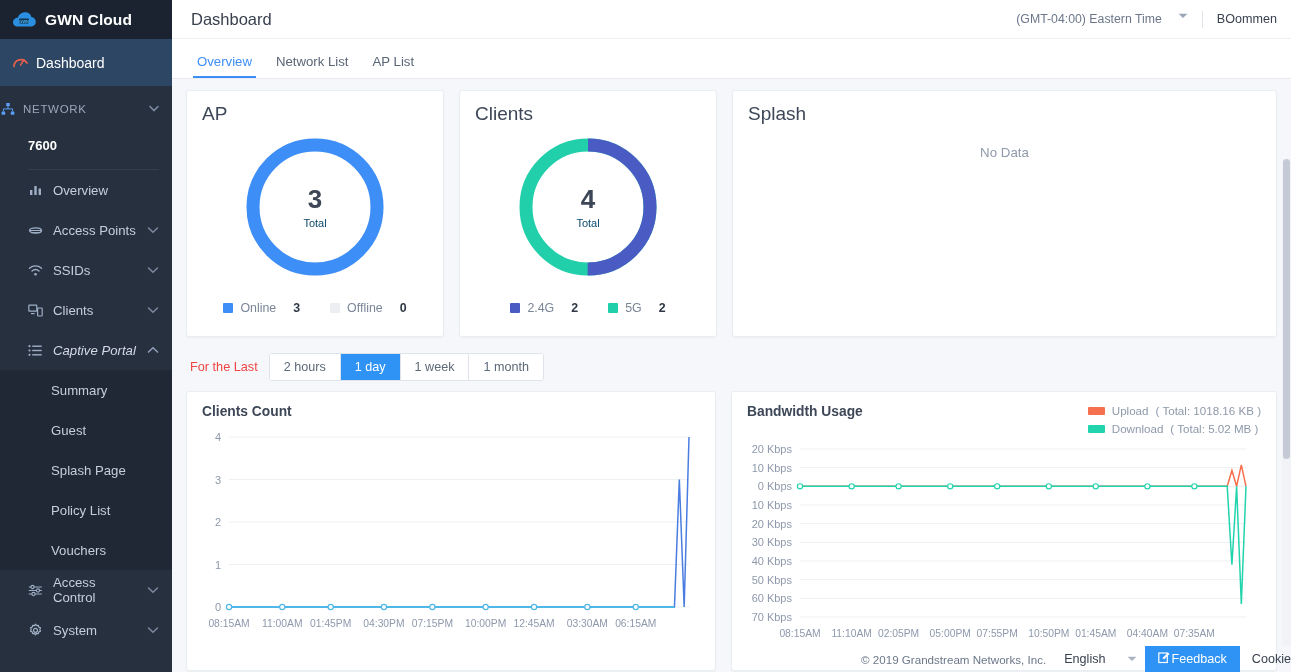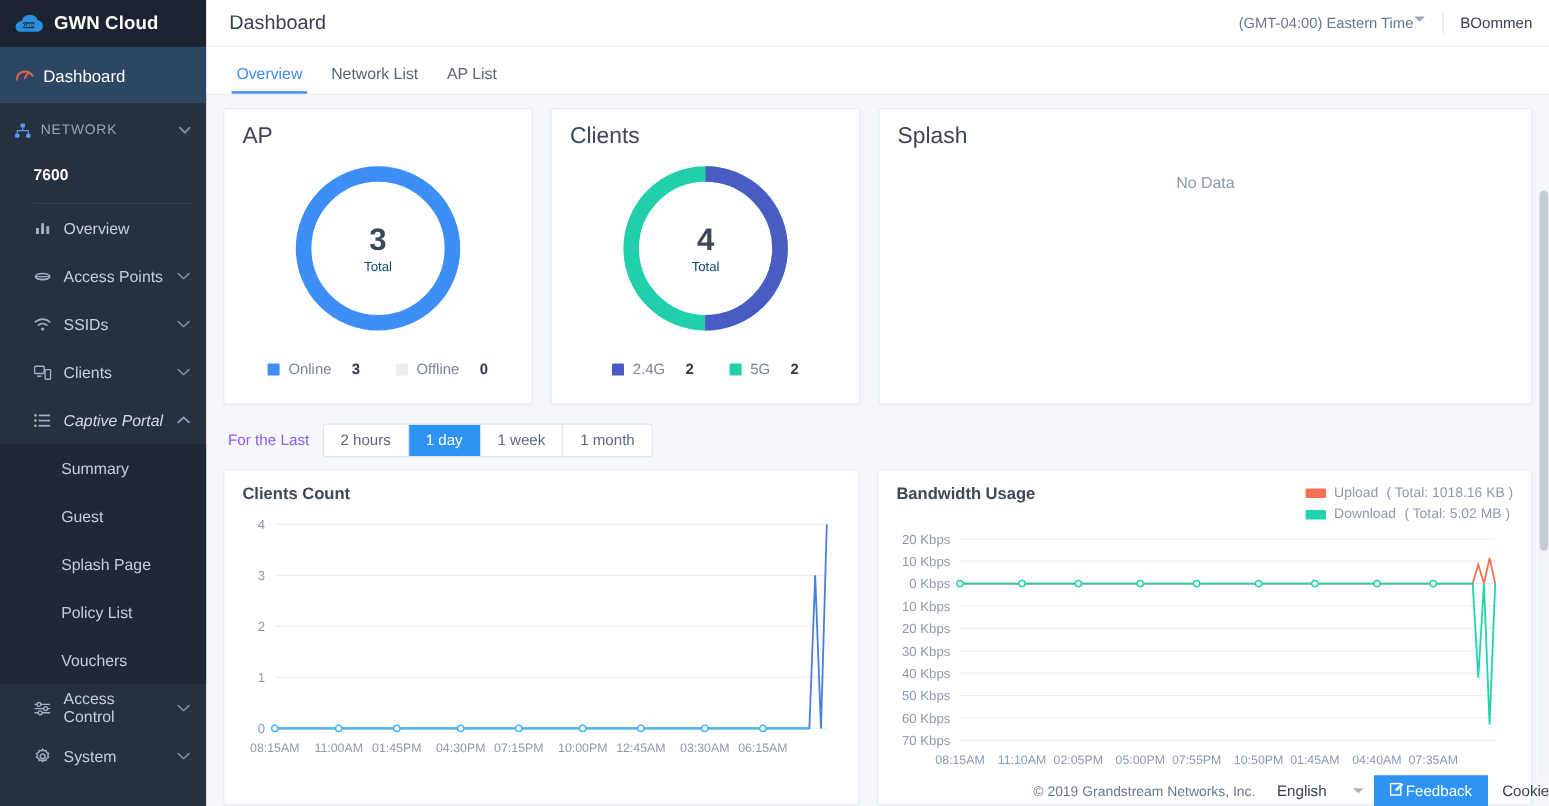--- a/index.html
+++ b/index.html
@@ -39,21 +39,21 @@
     height: 47px;
     background: #2d4664;
     display: flex; align-items: center;
     padding-left: 12px; gap: 7px;
     color: #ffffff; font-size: 14px;
   }
   .nav-dashboard .dash-ic { width: 17px; height: 17px; display:flex; align-items:center;}
   .network-head {
     height: 45px;
     display: flex; align-items: center;
-    padding: 0 13px 0 12px;
+    padding: 0 13px 0 1px;
     gap: 8px;
     color: #9aa6b8; font-size: 11.5px; letter-spacing: .7px;
   }
   .network-head .net-ic { width: 14px; height: 14px; display:flex;align-items:center;}
   .network-head .caret { margin-left: auto; color:#7b8aa0; font-size: 9px;}
   .network-name {
     color: #ffffff; font-size: 13px; font-weight: 600;
     padding: 0 0 0 28px; height: 28px; display:flex; align-items:center;
   }
   .nav-sep { height:1px; background:#333e4f; margin: 10px 13px 0 28px;}
@@ -88,21 +88,21 @@
   }
   .topbar {
     height: 39px; background: #ffffff;
     display: flex; align-items: center;
     padding: 0 14px 0 19px;
     border-bottom: 1px solid #eceff3;
     flex: 0 0 39px;
   }
   .page-title { font-size: 16.5px; color: #39414f; font-weight: 400; }
   .topbar-right { margin-left:auto; display:flex; align-items:center; gap:0; }
-  .tz { font-size: 12.3px; color: #6b7789; display:flex; gap:0; cursor:pointer;}
+  .tz { font-size: 12.3px; color: #6b7789; display:flex; gap:16px; cursor:pointer;}
   .tz .caret { color:#9aa6b8; font-size:8px;}
   .tb-divider { width:1px; height:17px; background:#dfe3ea; margin: 0 14px; }
   .user { font-size: 12.6px; color: #39414f; cursor:pointer;}
 
   .tabbar {
     height: 40px; background:#ffffff;
     display:flex; align-items:flex-end;
     padding-left: 13px;
     border-bottom: 1px solid #e8ebf0;
     flex: 0 0 40px;
@@ -155,21 +155,21 @@
     gap: 0; margin-top: 20px; padding: 0 16px;
   }
   .legend .entry { display:flex; align-items:center; gap:7px; font-size:12.4px; color:#7a8698;}
   .legend .sw { width:10px; height:10px; border-radius:1px; display:block;}
   .legend .val { font-size:12.4px; color:#2f3846; font-weight:700; margin-left:10px;}
   .legend .gap { width: 30px; }
 
   .no-data { text-align:center; font-size:13.3px; color:#8e99ab; margin-top:20px; }
 
   .timerow { display:flex; align-items:center; gap:11px; margin: 16px 0 10px 4px; }
-  .timerow .lbl { font-size:12.7px; color:#8b5cf6;}
+  .timerow .lbl { font-size:12.7px; color:#ef4444;}
   .seg { display:flex; border:1px solid #dfe3ea; border-radius:3px; overflow:hidden; background:#fff;}
   .seg button {
     font-family:"Liberation Sans", sans-serif;
     font-size:12.6px; color:#5d6878; background:#fff;
     border:none; border-right:1px solid #dfe3ea;
     padding: 6px 14px; cursor:pointer;
   }
   .seg button:last-child { border-right:none; }
   .seg button.active { background:#2f93f5; color:#fff; }
 

